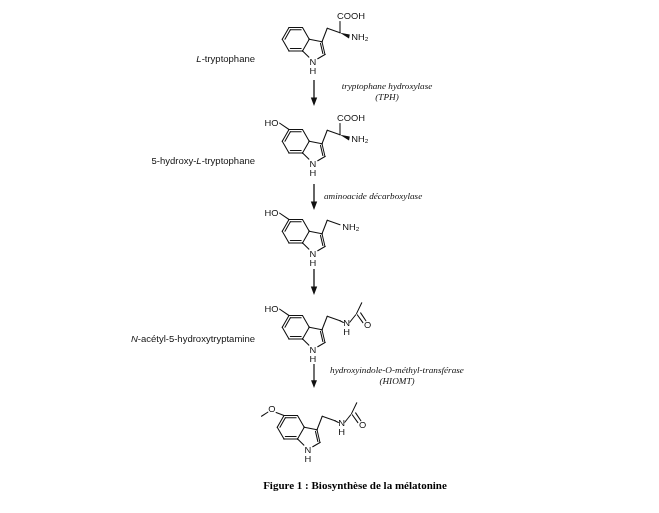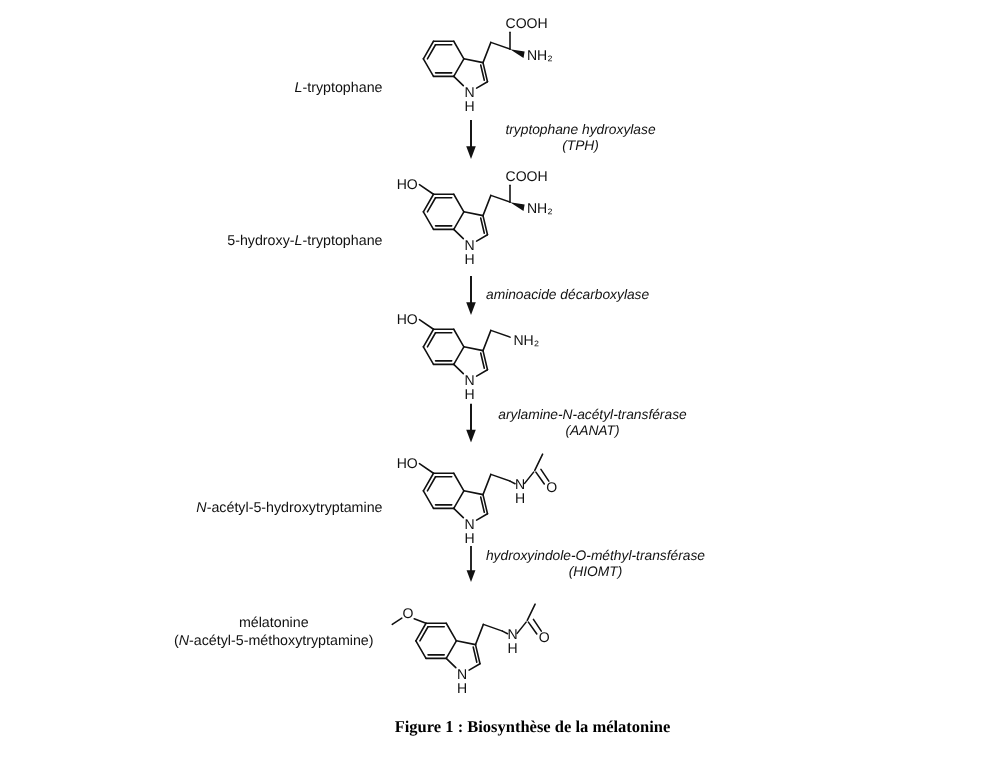--- a/index.html
+++ b/index.html
@@ -2,21 +2,21 @@
 <html><head>
 <meta charset="utf-8">
 <style>
   html,body{margin:0;padding:0;background:#fff;}
   #page{position:relative;width:659px;height:513px;background:#ffffff;overflow:hidden;
         font-family:"Liberation Sans",sans-serif;color:#111;}
   .compound-label{position:absolute;font-size:9.5px;line-height:12px;color:#111;}
   .compound-label .it{font-style:italic;}
   .align-right{text-align:right;}
   .align-center{text-align:center;}
-  .enzyme-label{position:absolute;font-size:9.2px;line-height:11px;font-style:italic;color:#111;}
+  .enzyme-label{position:absolute;font-size:9.2px;line-height:11px;font-style:italic;color:#111;font-family:Liberation Serif, serif;}
   .nowrap{white-space:nowrap;}
   .structure{position:absolute;}
   .structure line{stroke:#111;stroke-width:1.4;stroke-linecap:round;}
   .structure polygon{fill:#111;stroke:none;}
   .structure text{font-family:"Liberation Sans",sans-serif;font-size:12.5px;fill:#111;}
   .arrow{position:absolute;}
   .arrow line{stroke:#111;stroke-width:1.3;}
   .arrow polygon{fill:#111;}
   .caption{position:absolute;font-family:"Liberation Serif",serif;font-weight:bold;
            font-size:11px;color:#000;margin-left:35px;}
@@ -122,24 +122,20 @@
       <text x="16" y="21" text-anchor="end">HO</text>
       <line x1="74" y1="45" x2="81" y2="27"></line>
       <line x1="81" y1="27" x2="98" y2="33"></line>
       <text x="101" y="40" text-anchor="start">NH₂</text>
     </svg>
 
   <svg class="arrow" style="left:309px;top:269px;" width="10" height="26" viewBox="0 0 10 26">
     <line x1="5" y1="0" x2="5" y2="19"></line>
     <polygon points="1.8,17.5 8.2,17.5 5,26"></polygon>
   </svg>
-  <div class="enzyme-label align-center" style="left:320px;top:271px;width:150px;">
-    <div>arylamine-N-acétyl-transférase</div>
-    <div>(AANAT)</div>
-  </div>
 
   <div class="compound-label align-right" style="left:40px;top:333px;width:215px;">
     <div><span class="pre"></span><span class="it">N</span><span class="post">-acétyl-5-hydroxytryptamine</span></div>
   </div>
   <svg class="structure" style="left:256px;top:296px;" width="142.5" height="75.75" viewBox="-14 0 190 101">
       <line x1="30" y1="26" x2="48" y2="26"></line>
       <line x1="48" y1="26" x2="57" y2="41.6"></line>
       <line x1="57" y1="41.6" x2="48" y2="57.2"></line>
       <line x1="48" y1="57.2" x2="30" y2="57.2"></line>
       <line x1="30" y1="57.2" x2="21" y2="41.6"></line>
@@ -170,24 +166,20 @@
 
   <svg class="arrow" style="left:309px;top:364px;" width="10" height="24" viewBox="0 0 10 26">
     <line x1="5" y1="0" x2="5" y2="19"></line>
     <polygon points="1.8,17.5 8.2,17.5 5,26"></polygon>
   </svg>
   <div class="enzyme-label align-center" style="left:318px;top:365px;width:158px;">
     <div>hydroxyindole-O-méthyl-transférase</div>
     <div>(HIOMT)</div>
   </div>
 
-  <div class="compound-label align-center" style="left:90px;top:410px;width:185px;">
-    <div><span class="pre">mélatonine</span><span class="it"></span><span class="post"></span></div>
-    <div><span class="pre">(</span><span class="it">N</span><span class="post">-acétyl-5-méthoxytryptamine)</span></div>
-  </div>
   <svg class="structure" style="left:251px;top:396px;" width="142.5" height="75.75" viewBox="-14 0 190 101">
       <line x1="30" y1="26" x2="48" y2="26"></line>
       <line x1="48" y1="26" x2="57" y2="41.6"></line>
       <line x1="57" y1="41.6" x2="48" y2="57.2"></line>
       <line x1="48" y1="57.2" x2="30" y2="57.2"></line>
       <line x1="30" y1="57.2" x2="21" y2="41.6"></line>
       <line x1="21" y1="41.6" x2="30" y2="26"></line>
       <line x1="31.8" y1="29.12" x2="46.2" y2="29.12"></line>
       <line x1="31.8" y1="54.080000000000005" x2="46.2" y2="54.080000000000005"></line>
       <line x1="24.6" y1="41.6" x2="31.8" y2="29.12"></line>

